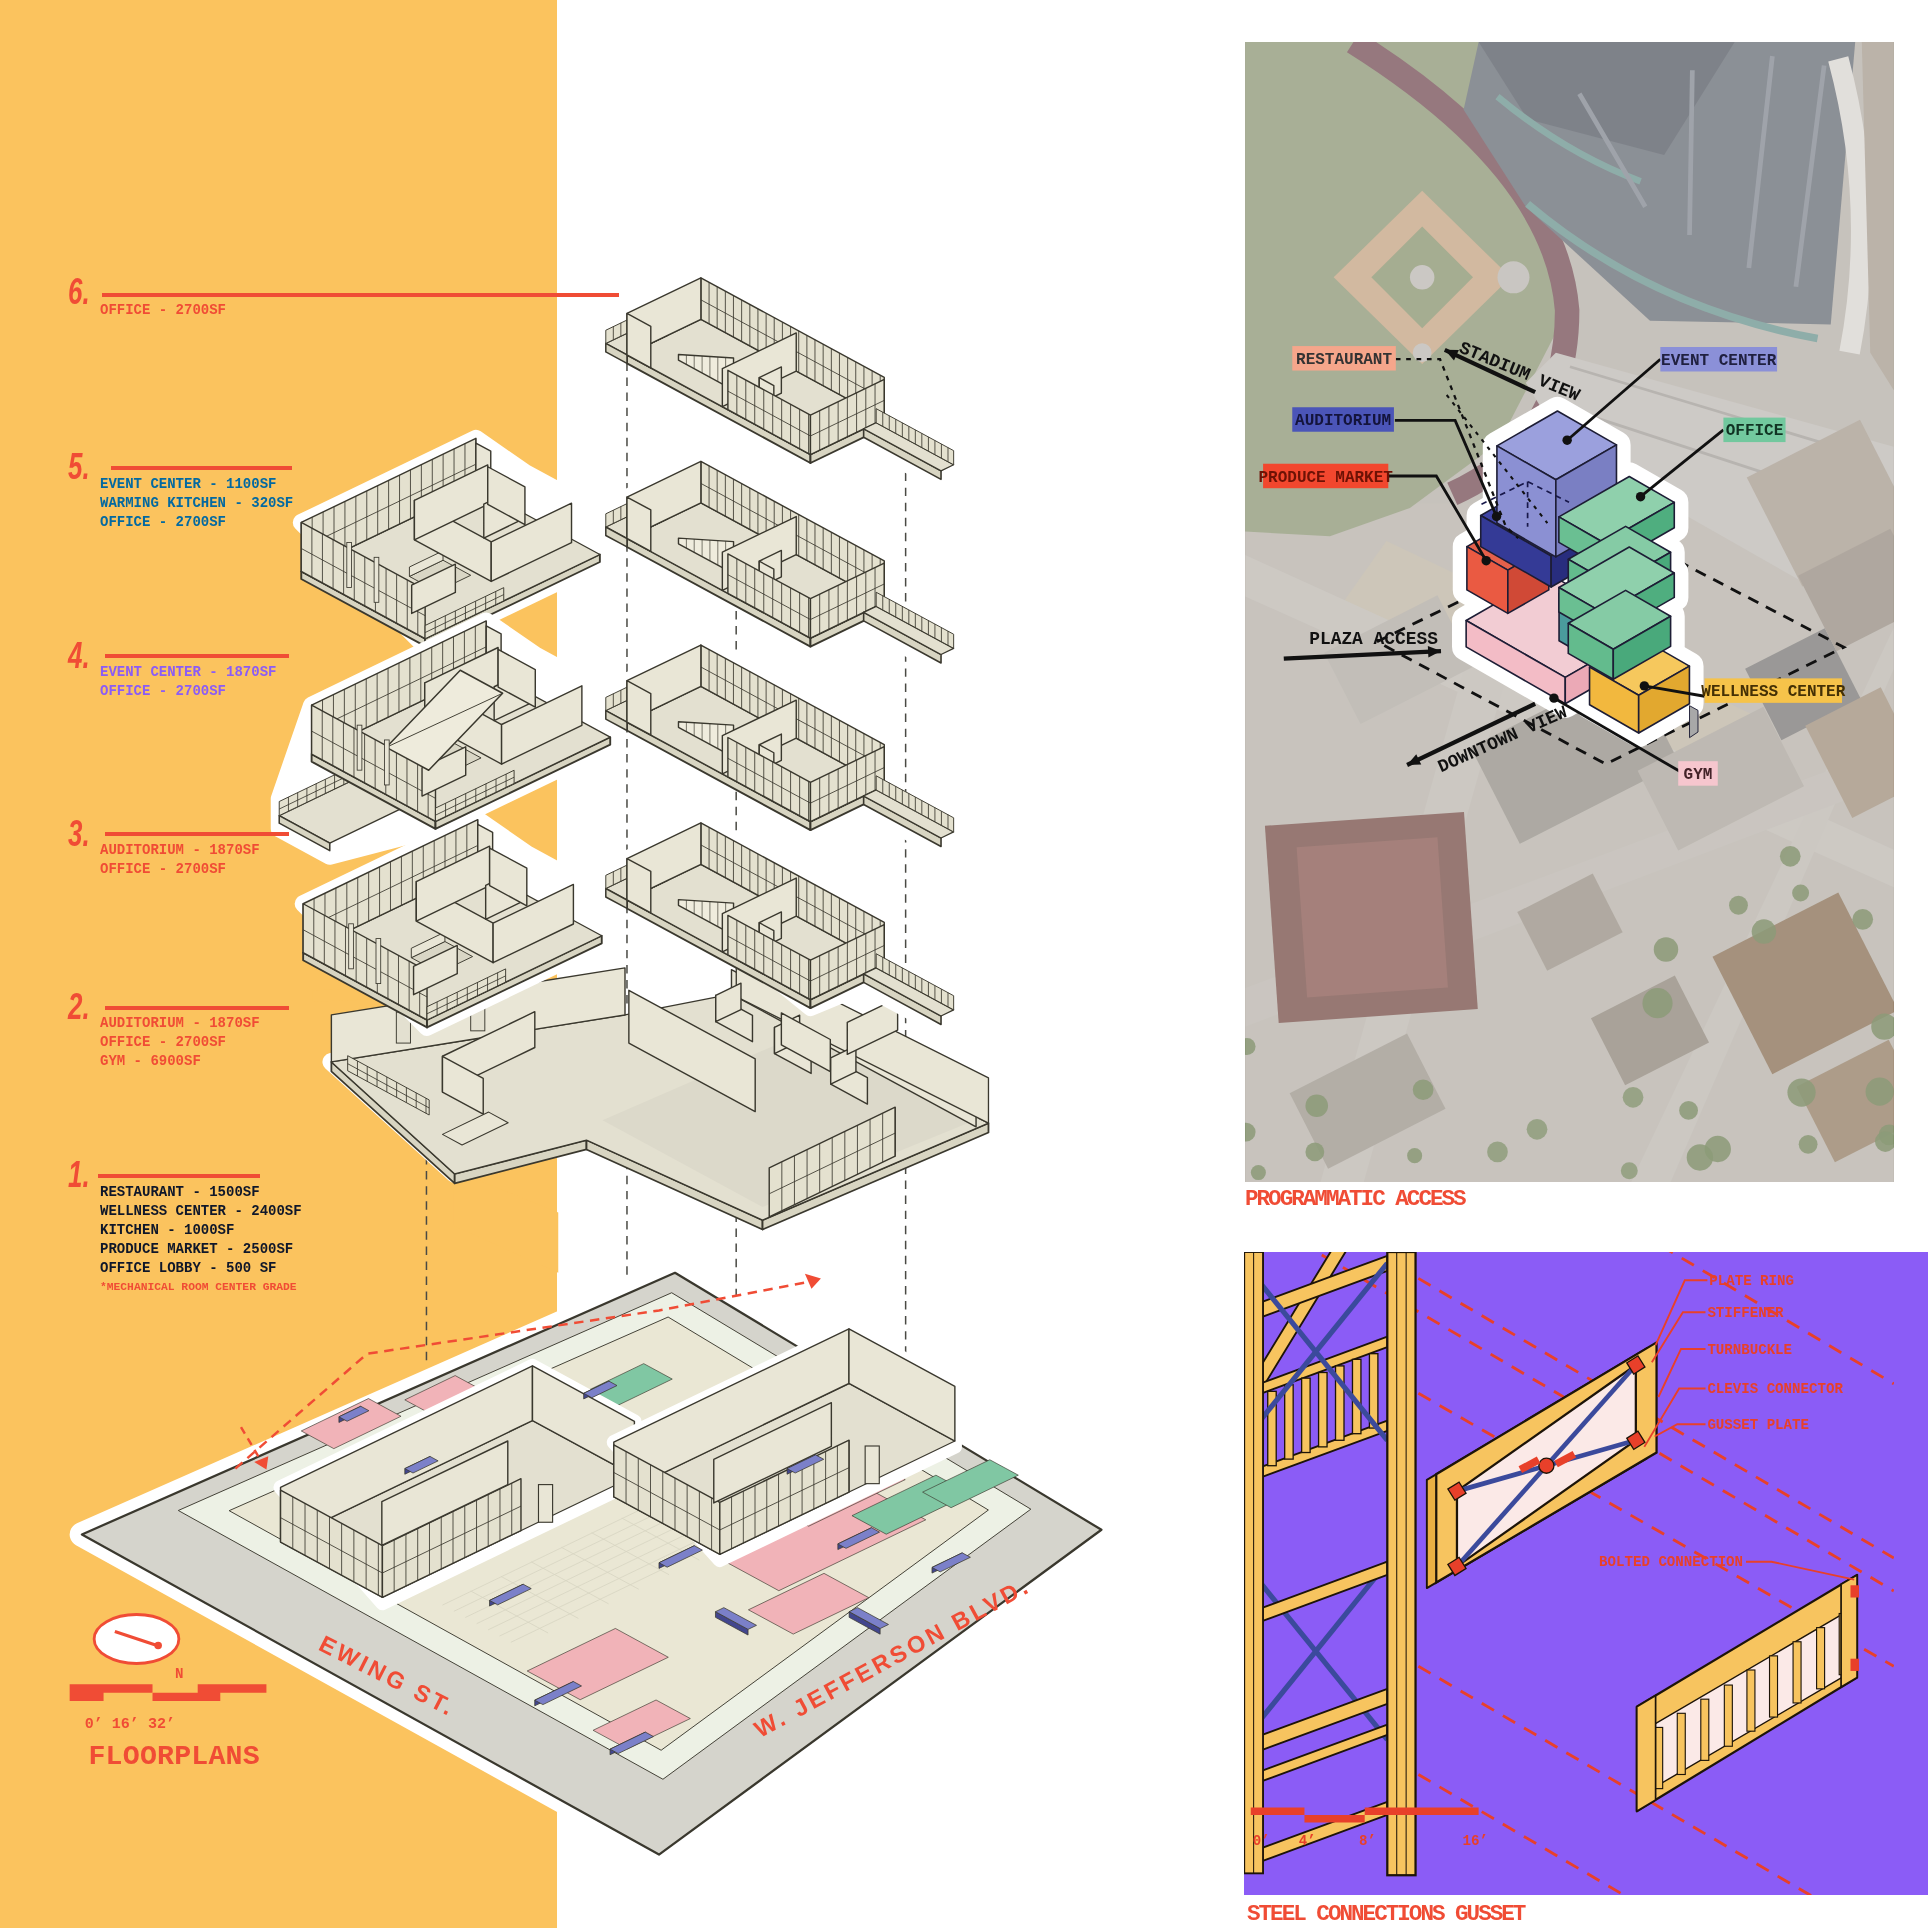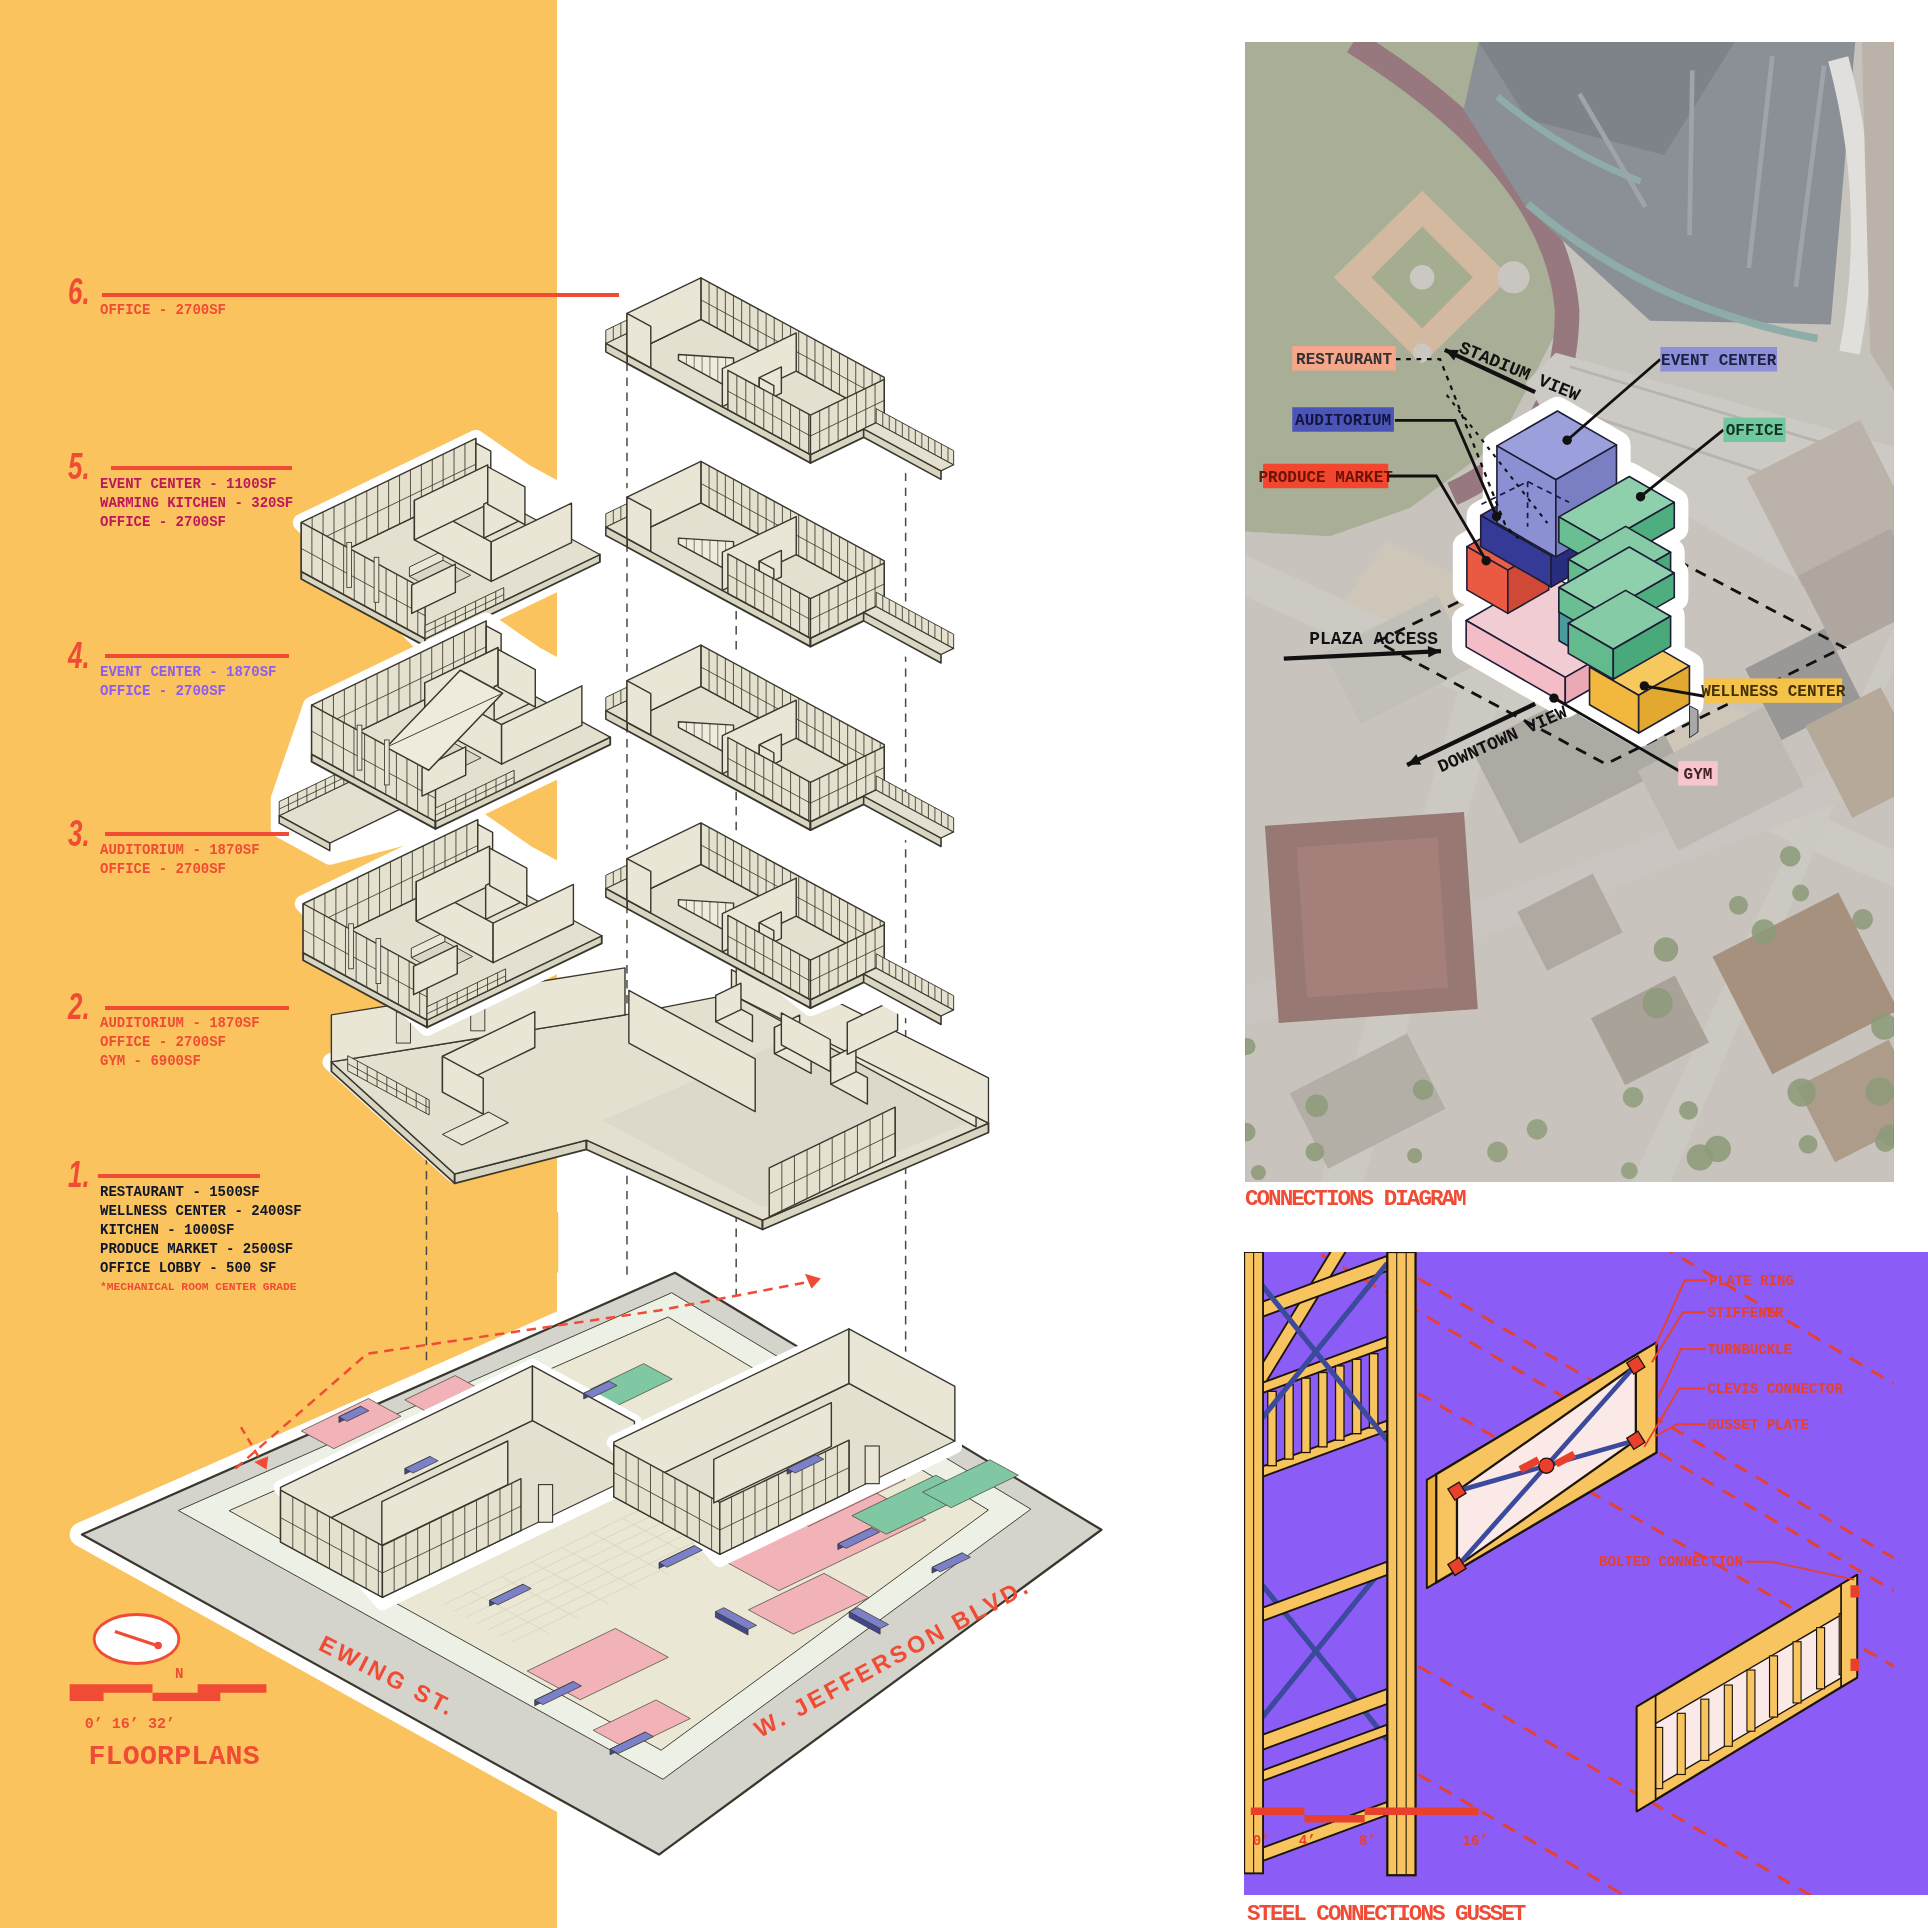--- a/index.html
+++ b/index.html
@@ -731,21 +731,21 @@
     <path d="M162 1798 h48 v-9 h73 v9 h-49 v9 h-72 z" fill="#f04c35"></path>
     <text x="90" y="1836" font-family="Liberation Mono" font-size="16" font-weight="bold" fill="#f04c35">0’    16’    32’</text>
     <text x="94" y="1874" font-family="Liberation Mono" font-size="30" font-weight="bold" letter-spacing="0.2" fill="#f04c35">FLOORPLANS</text>
   </svg>
 
 <div style="position:absolute;left:68px;top:271px;font:italic bold 36px 'Liberation Sans';color:#f04c35;transform:scaleX(.72);transform-origin:left top">6.</div>
 <div style="position:absolute;left:102px;top:293px;width:517px;height:4.2px;background:#f04c35"></div>
 <div style="position:absolute;left:100px;top:301px;font:bold 14px 'Liberation Mono';line-height:19px;color:#f04c35;white-space:nowrap">OFFICE - 2700SF</div>
 <div style="position:absolute;left:68px;top:446px;font:italic bold 36px 'Liberation Sans';color:#f04c35;transform:scaleX(.72);transform-origin:left top">5.</div>
 <div style="position:absolute;left:111px;top:466px;width:181px;height:4.2px;background:#f04c35"></div>
-<div style="position:absolute;left:100px;top:475px;font:bold 14px 'Liberation Mono';line-height:19px;color:#be185d;white-space:nowrap">EVENT CENTER - 1100SF<br>WARMING KITCHEN - 320SF<br>OFFICE - 2700SF</div>
+<div style="position:absolute;left:100px;top:475px;font:bold 14px 'Liberation Mono';line-height:19px;color:#0369a1;white-space:nowrap">EVENT CENTER - 1100SF<br>WARMING KITCHEN - 320SF<br>OFFICE - 2700SF</div>
 <div style="position:absolute;left:68px;top:635px;font:italic bold 36px 'Liberation Sans';color:#f04c35;transform:scaleX(.72);transform-origin:left top">4.</div>
 <div style="position:absolute;left:105px;top:654px;width:184px;height:4.2px;background:#f04c35"></div>
 <div style="position:absolute;left:100px;top:663px;font:bold 14px 'Liberation Mono';line-height:19px;color:#8b5cf6;white-space:nowrap">EVENT CENTER - 1870SF<br>OFFICE - 2700SF</div>
 <div style="position:absolute;left:68px;top:813px;font:italic bold 36px 'Liberation Sans';color:#f04c35;transform:scaleX(.72);transform-origin:left top">3.</div>
 <div style="position:absolute;left:105px;top:832px;width:184px;height:4.2px;background:#f04c35"></div>
 <div style="position:absolute;left:100px;top:841px;font:bold 14px 'Liberation Mono';line-height:19px;color:#f04c35;white-space:nowrap">AUDITORIUM - 1870SF<br>OFFICE - 2700SF</div>
 <div style="position:absolute;left:68px;top:986px;font:italic bold 36px 'Liberation Sans';color:#f04c35;transform:scaleX(.72);transform-origin:left top">2.</div>
 <div style="position:absolute;left:105px;top:1006px;width:184px;height:4.2px;background:#f04c35"></div>
 <div style="position:absolute;left:100px;top:1014px;font:bold 14px 'Liberation Mono';line-height:19px;color:#f04c35;white-space:nowrap">AUDITORIUM - 1870SF<br>OFFICE - 2700SF<br>GYM - 6900SF</div>
 <div style="position:absolute;left:68px;top:1154px;font:italic bold 36px 'Liberation Sans';color:#f04c35;transform:scaleX(.72);transform-origin:left top">1.</div>
@@ -906,21 +906,21 @@
         <text x="1825.0" y="388" text-anchor="middle" font-family="Liberation Mono" font-weight="bold" font-size="17" fill="#202040">EVENT CENTER</text>
         <rect x="1830" y="444" width="66" height="26" fill="#72c89e"></rect>
         <text x="1863.0" y="463" text-anchor="middle" font-family="Liberation Mono" font-weight="bold" font-size="17" fill="#113323">OFFICE</text>
         <rect x="1810" y="721" width="146" height="26" fill="#f6c34a"></rect>
         <text x="1883.0" y="740" text-anchor="middle" font-family="Liberation Mono" font-weight="bold" font-size="17" fill="#443005">WELLNESS CENTER</text>
         <rect x="1782" y="809" width="42" height="26" fill="#f6c6ce"></rect>
         <text x="1803.0" y="828" text-anchor="middle" font-family="Liberation Mono" font-weight="bold" font-size="17" fill="#432228">GYM</text>
       </g>
     </svg></div>
 
-<div style="position:absolute;left:1245px;top:1186px;font:bold 22.6px 'Liberation Mono';letter-spacing:-2px;color:#f04c35">CONNECTIONS DIAGRAM</div>
+<div style="position:absolute;left:1245px;top:1186px;font:bold 22.6px 'Liberation Mono';letter-spacing:-2px;color:#f04c35">PROGRAMMATIC ACCESS</div>
 
 <div style="position:absolute;left:1244px;top:1252px;width:762px;height:643px;background:#8b5cf6;overflow:hidden"><svg width="650" height="643" viewBox="0 0 690 683">
       <line x1="185.0" y1="28.0" x2="690.0" y2="325.0" stroke="#e8402a" stroke-width="3" stroke-dasharray="15,11"></line>
       <line x1="185.0" y1="150.0" x2="690.0" y2="440.0" stroke="#e8402a" stroke-width="3" stroke-dasharray="15,11"></line>
       <line x1="185.0" y1="440.0" x2="690.0" y2="735.0" stroke="#e8402a" stroke-width="3" stroke-dasharray="15,11"></line>
       <line x1="60.0" y1="-10.0" x2="690.0" y2="360.0" stroke="#e8402a" stroke-width="3" stroke-dasharray="15,11"></line>
       <line x1="420.0" y1="-20.0" x2="690.0" y2="140.0" stroke="#e8402a" stroke-width="3" stroke-dasharray="15,11"></line>
       <line x1="185.0" y1="555.0" x2="560.0" y2="775.0" stroke="#e8402a" stroke-width="3" stroke-dasharray="15,11"></line>
       <polygon points="0.0,150.0 110.0,-30.0 110.0,-4.0 0.0,176.0" fill="#f7c45f" stroke="#1d1408" stroke-width="2" stroke-linejoin="round"></polygon>
       <polygon points="0.0,60.0 152.0,4.0 152.0,20.0 0.0,76.0" fill="#f7c45f" stroke="#1d1408" stroke-width="2" stroke-linejoin="round"></polygon>

